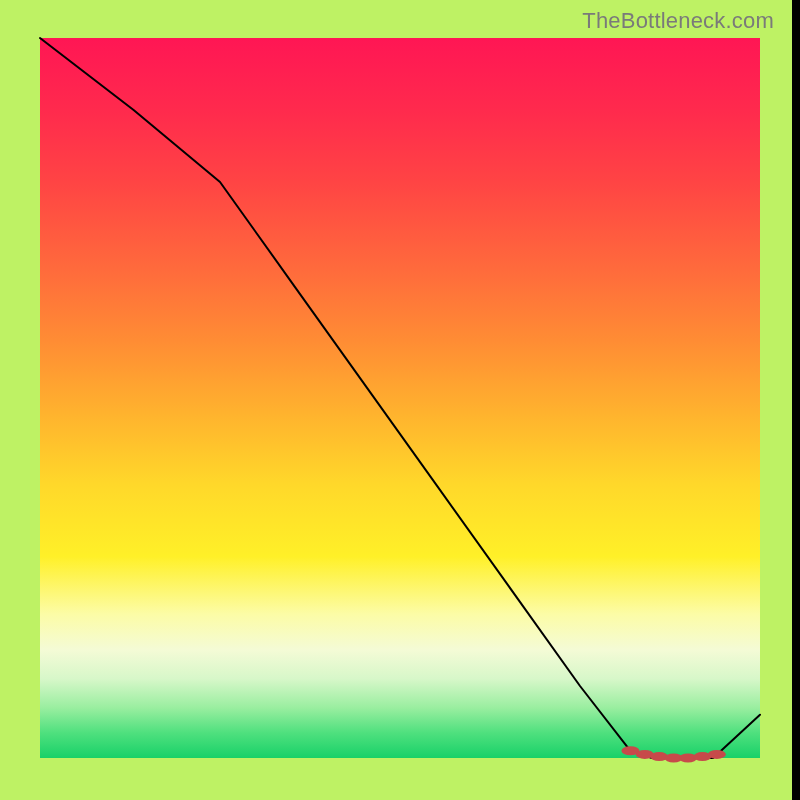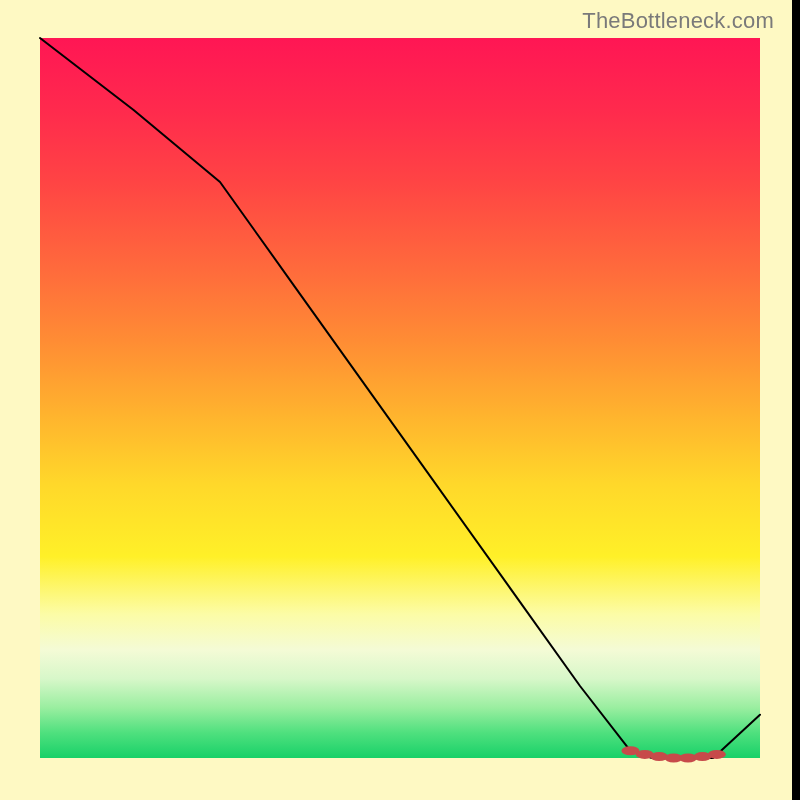--- a/index.html
+++ b/index.html
@@ -8,21 +8,21 @@
     width: 800px;
     height: 800px;
     background: #000;
     font-family: Arial, Helvetica, sans-serif;
     overflow: hidden;
   }
   .stage {
     position: relative;
     width: 792px;
     height: 800px;
-    background: #fef9c3;
+    background: #bef264;
   }
   .watermark {
     position: absolute;
     top: 8px;
     right: 18px;
     color: #7a7a7a;
     font-size: 22px;
     letter-spacing: 0.2px;
     user-select: none;
   }

